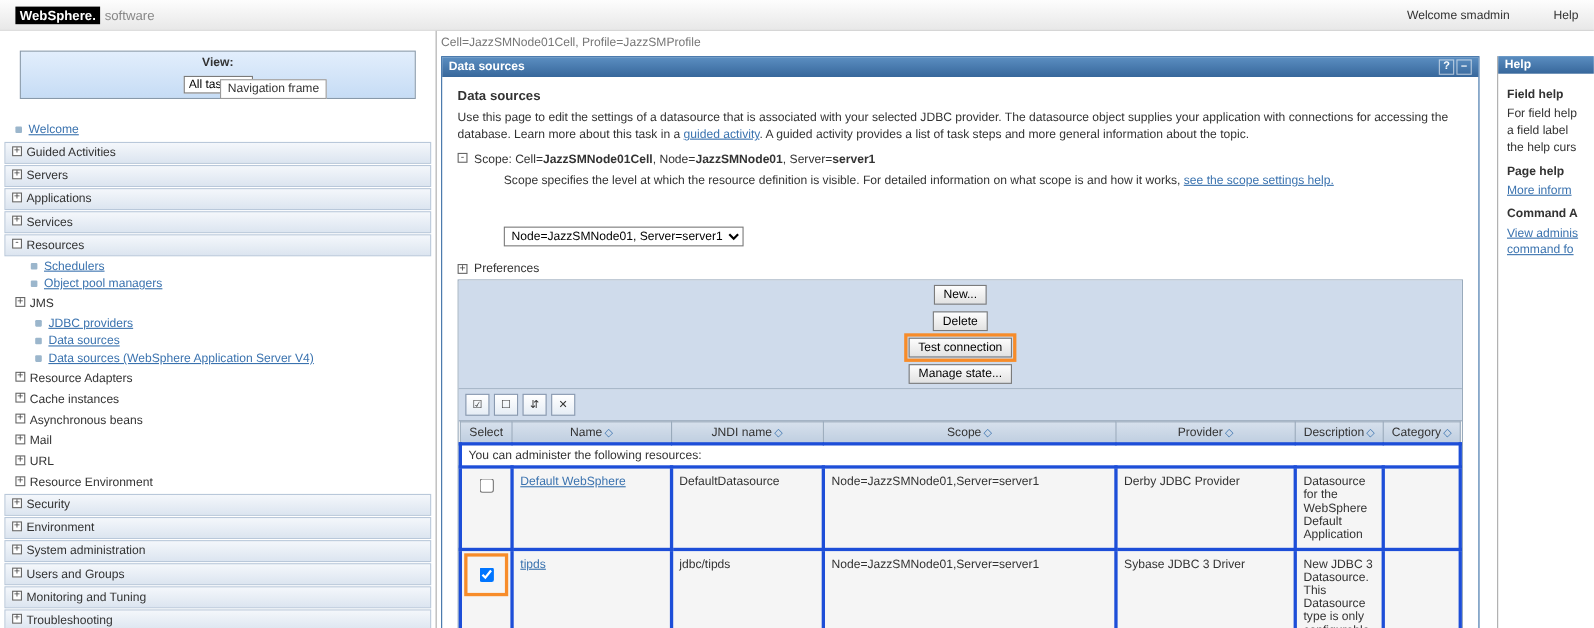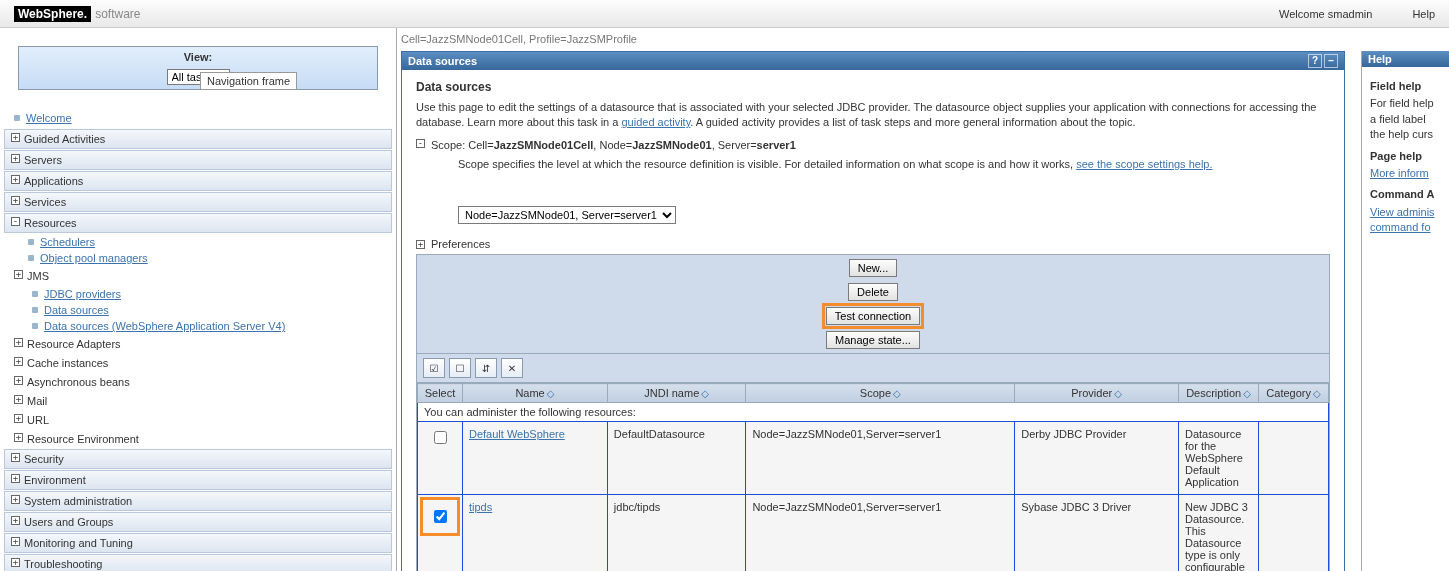--- a/index.html
+++ b/index.html
@@ -53,21 +53,21 @@
   .button-bar { background: #cfdbeb; padding:4px 6px; border-bottom:1px solid #9ab; display:flex; gap:6px; align-items:center;flex-direction:column; }
   .ws-btn { background: linear-gradient(#fdfdfd,#e2e2e2); border:1px solid #7b7b7b; padding:2px 8px; font-size:11px; cursor:pointer; font-family:inherit; }
   .highlight-orange { outline:3px solid #f78c2a; outline-offset:1px; }
   
   .icon-bar { background: #cfdbeb; padding:4px 6px; border-bottom:1px solid #9ab; display:flex; gap:4px; }
   .tiny-btn { width:22px; height:20px; border:1px solid #8a9ab0; background:linear-gradient(#fff,#e6edf5); display:flex; align-items:center; justify-content:center; font-size:10px; cursor:pointer; }
   
   table.ds { width:100%; border-collapse:collapse; font-size:11px; }
   table.ds th { background: linear-gradient(#d6e0ec,#bfceE0); border:1px solid #9ab; padding:3px 6px; text-align:center; font-weight:normal; color:#333; }
   table.ds th .sort { color:#3b73af; font-size:10px; margin-left:2px; }
-  table.ds td { border:1px solid #1d4ed8; padding:6px 6px; vertical-align:top; background:#f5f5f5; }
+  table.ds td { border:3px solid #1d4ed8; padding:6px 6px; vertical-align:top; background:#f5f5f5; }
   table.ds tr:first-child td { background:#fff; }
   table.ds td.check { text-align:center; width:40px; }
   table.ds .admin-row td { background:#e6ecf4; color:#333; padding:3px 6px; }
   input[type=checkbox] { width:13px; height:13px; }
   
   .right-help { width: 88px; margin-left:8px; border-left:1px solid #aaa; }
   .right-help .portlet-header { background: linear-gradient(#5b8ec1,#37679b); color:#fff; padding:2px 6px; font-weight:bold; }
   .right-help .body { padding:6px 8px; font-size:11px; line-height:1.4; }
   .right-help h4 { margin:6px 0 2px 0; font-size:11px; }
 </style>

